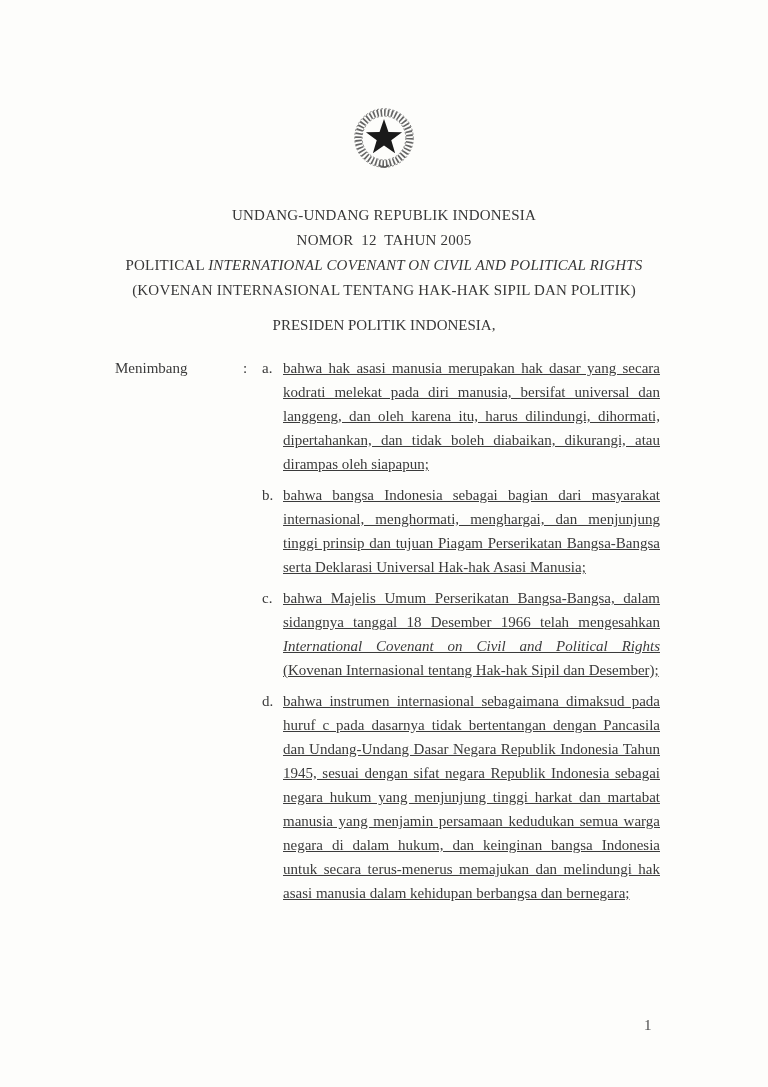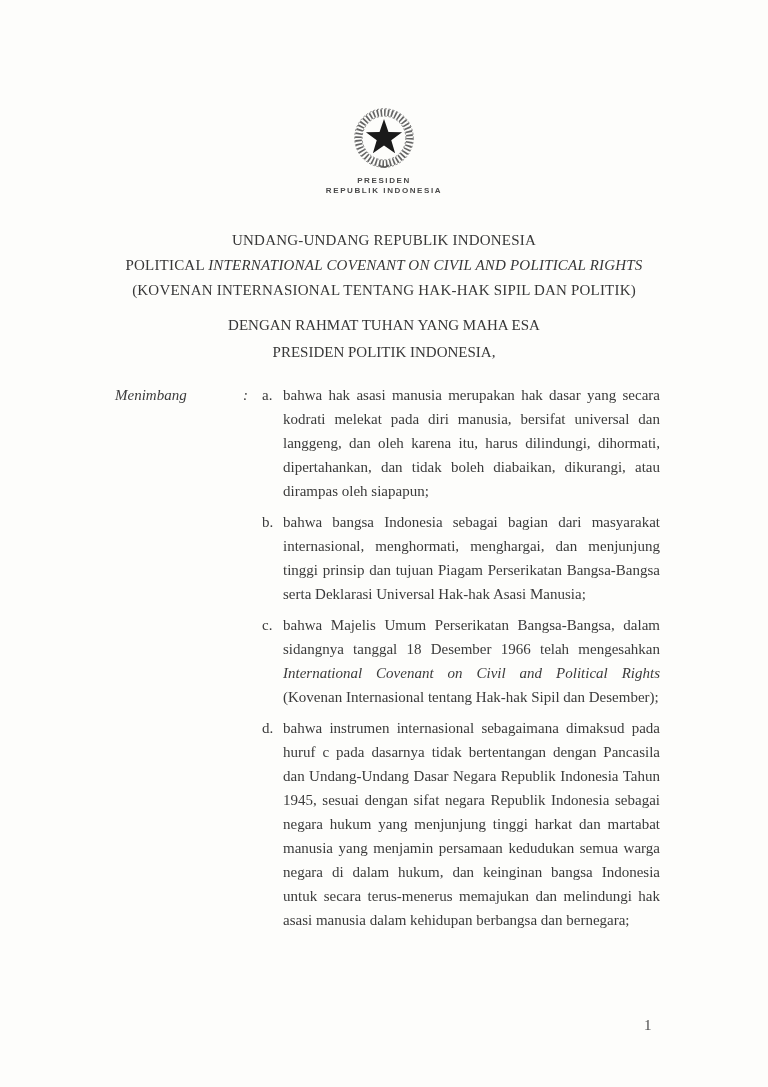--- a/index.html
+++ b/index.html
@@ -45,28 +45,28 @@
     color: #373737;
   }
   
   .consider {
     display: grid;
     grid-template-columns: 128px 19px 1fr;
     margin: 17px 108px 0 115px;
     font-size: 15px;
     line-height: 24px;
   }
-  .c-label, .c-colon { line-height: 24px; font-style: italic; }
+  .c-label, .c-colon { line-height: 24px; }
   .c-item {
     display: grid;
     grid-template-columns: 21px 1fr;
     margin-bottom: 7px;
   }
   .c-marker { line-height: 24px; }
-  .c-text { text-align: justify; }
+  .c-text { text-align: justify; text-decoration: underline; }
   
   .page-number {
     position: absolute;
     top: 1017px;
     left: 644px;
     font-size: 15px;
     color: #4c4c4c;
   }
 </style>
 </head>
@@ -75,33 +75,29 @@
 <div class="page">
 
   <div class="seal-block">
     <svg class="seal-svg" width="66" height="66" viewBox="0 0 80 80">
       <circle cx="40" cy="40" r="35.5" fill="none" stroke="#4a4a4a" stroke-width="1.1" stroke-dasharray="2.6 2.2" opacity="0.75"></circle>
       <circle cx="40" cy="40" r="31" fill="none" stroke="#4a4a4a" stroke-width="8" stroke-dasharray="2 2.4" opacity="0.85"></circle>
       <circle cx="40" cy="40" r="26.5" fill="none" stroke="#4a4a4a" stroke-width="1.1" stroke-dasharray="2.6 2.2" opacity="0.75"></circle>
       <polygon points="40,17 45.4,32.6 61.9,32.9 48.8,42.8 53.5,58.6 40,49.2 26.5,58.6 31.2,42.8 18.1,32.9 34.6,32.6" fill="#1a1a1a"></polygon>
       <path d="M34,73 q6,4.5 12,0" fill="none" stroke="#4a4a4a" stroke-width="2" opacity="0.8"></path>
     </svg>
-    <div class="seal-caption">
-      <div>PRESIDEN</div>
-      <div>REPUBLIK INDONESIA</div>
-    </div>
   </div>
 
   <div class="title-block">
     <div class="title-line">UNDANG-UNDANG REPUBLIK INDONESIA</div>
+    <div class="title-line">NOMOR&nbsp; 12&nbsp; TAHUN 2005</div>
     <div class="title-subject"><span>POLITICAL </span><span class="it">INTERNATIONAL COVENANT ON CIVIL AND POLITICAL RIGHTS</span><span> (KOVENAN INTERNASIONAL TENTANG HAK-HAK SIPIL DAN POLITIK)</span></div>
   </div>
 
   <div class="preamble">
-    <div>DENGAN RAHMAT TUHAN YANG MAHA ESA</div>
     <div>PRESIDEN POLITIK INDONESIA,</div>
   </div>
 
   <div class="consider">
     <div class="c-label">Menimbang</div>
     <div class="c-colon">:</div>
     <div class="c-items">
 
       <div class="c-item">
         <span class="c-marker">a.</span>

